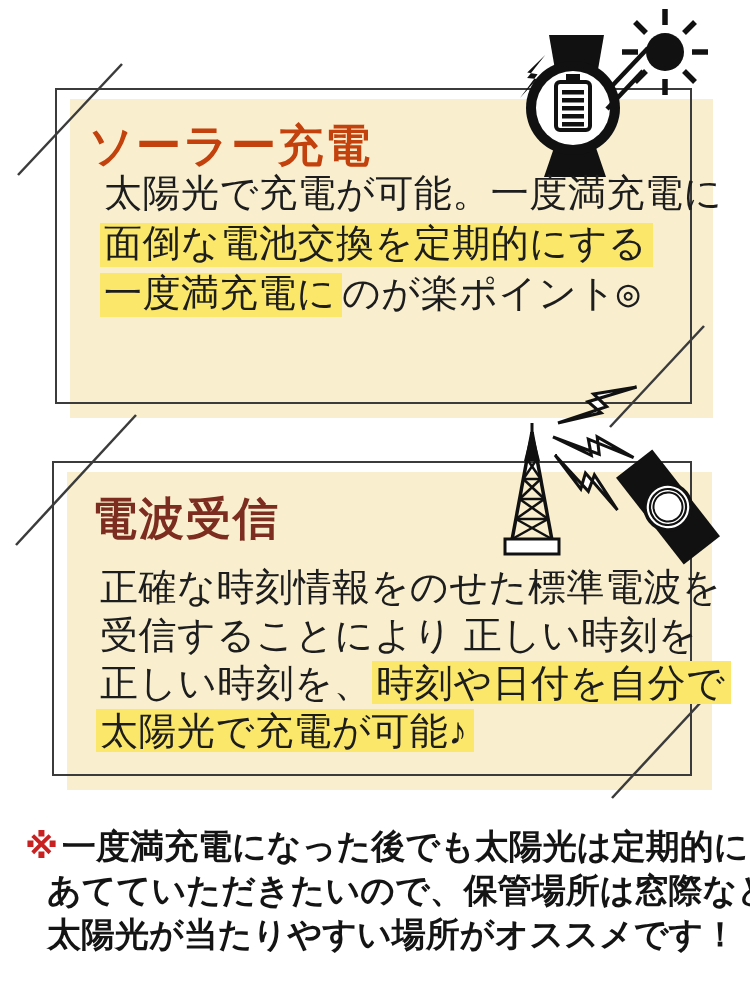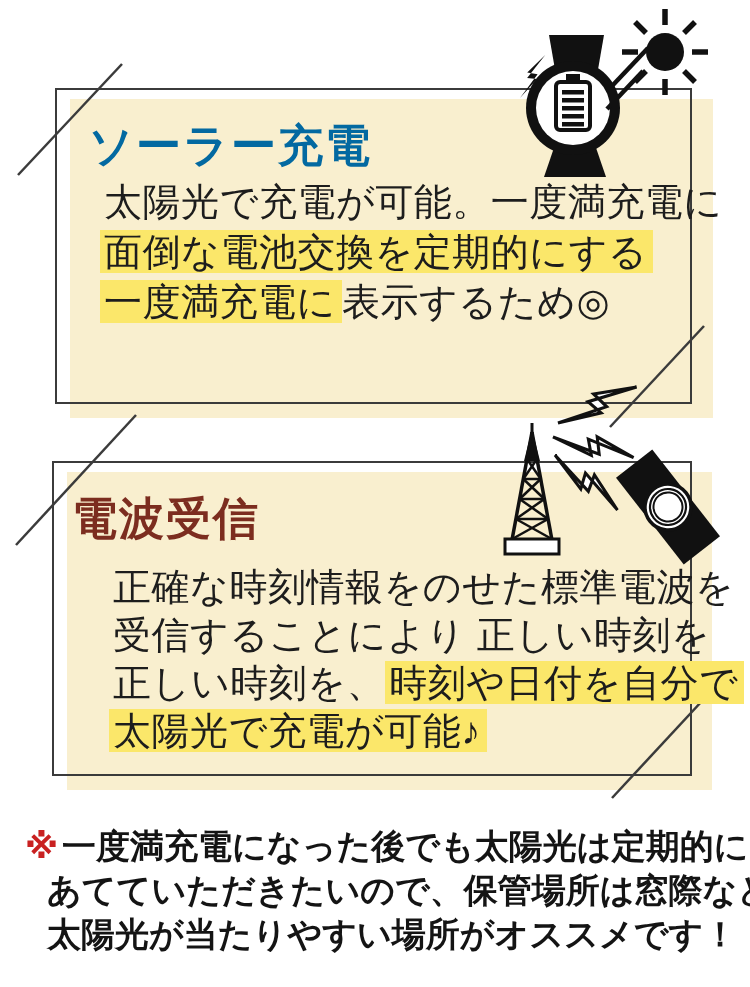--- a/index.html
+++ b/index.html
@@ -4,21 +4,21 @@
 <style>
   html,body{margin:0;padding:0;background:#ffffff;}
   #canvas{
     position:relative;width:750px;height:987px;overflow:hidden;background:#ffffff;
     font-family:"Liberation Sans","DejaVu Sans",sans-serif;color:#1d1d1d;
   }
   .cream{position:absolute;background:#f9efcf;}
   .frame{position:absolute;border:2px solid #3b3b3b;background:transparent;}
   .deco{position:absolute;left:0;top:0;pointer-events:none;}
   .box-title{position:absolute;font-weight:bold;font-size:45px;letter-spacing:2px;white-space:nowrap;}
-  .t-navy{color:#0369a1;}
+  .t-navy{color:#c2410c;}
   .t-maroon{color:#7c2d1f;}
   .body-text{position:absolute;font-size:38px;letter-spacing:0.5px;line-height:50px;white-space:nowrap;color:#1d1d1d;}
   .body-text.b2{line-height:48px;}
   .hl{background:#fbe76a;padding:1px 6px 0 4px;}
   .refmark{color:#c92121;font-size:30px;font-weight:bold;display:inline-block;transform:translateY(-9px);}
   .footnote{position:absolute;font-size:34px;font-weight:600;line-height:44px;white-space:nowrap;color:#141414;}
   .footnote .fmark{color:#c92121;margin-right:4px;font-weight:bold;}
   .fn-indent{margin-left:22px;}
   svg{position:absolute;overflow:visible;}
 </style>
@@ -114,29 +114,29 @@
 
     <g fill="#ffffff" stroke="#111111" stroke-width="4" stroke-linejoin="miter">
       <use href="#boltShape" transform="translate(68,50) rotate(1)  scale(0.78) translate(0,-48)"></use>
       <use href="#boltShape" transform="translate(63,64) rotate(40) scale(0.75) translate(0,-48)"></use>
       <use href="#boltShape" transform="translate(65,82) rotate(67) scale(0.75) translate(0,-48)"></use>
     </g>
   </svg>
 
   <div class="box-title t-navy" style="left:88px;top:116px;">ソーラー充電</div>
 
-  <div class="body-text" style="left:104px;top:177px;">
+  <div class="body-text" style="left:104px;top:171px;font-family:Liberation Mono, monospace;">
     <div><span>太陽光で充電が可能。一度満充電に</span></div>
     <div style="margin-left:-4px;"><span class="hl">面倒な電池交換を定期的にする</span></div>
-    <div style="margin-left:-4px;"><span class="hl">一度満充電に</span><span>表示するため◎</span></div>
+    <div style="margin-left:-4px;"><span class="hl">一度満充電に</span><span>のが楽ポイント◎</span></div>
   </div>
 
-  <div class="box-title t-maroon" style="left:72px;top:489px;">電波受信</div>
+  <div class="box-title t-maroon" style="left:92px;top:489px;">電波受信</div>
 
-  <div class="body-text b2" style="left:113px;top:563px;">
+  <div class="body-text b2" style="left:100px;top:563px;">
     <div><span>正確な時刻情報をのせた標準電波を</span></div>
     <div><span>受信することにより 正しい時刻を</span></div>
     <div><span>正しい時刻を、</span><span class="hl">時刻や日付を自分で</span></div>
     <div style="margin-left:-4px;"><span class="hl">太陽光で充電が可能♪</span></div>
   </div>
 
   <div class="footnote" style="left:25px;top:824px;">
     <div><span class="fmark">※</span><span>一度満充電になった後でも太陽光は定期的に</span></div>
     <div class="fn-indent"><span>あてていただきたいので、保管場所は窓際など</span></div>
     <div class="fn-indent"><span>太陽光が当たりやすい場所がオススメです！</span></div>

